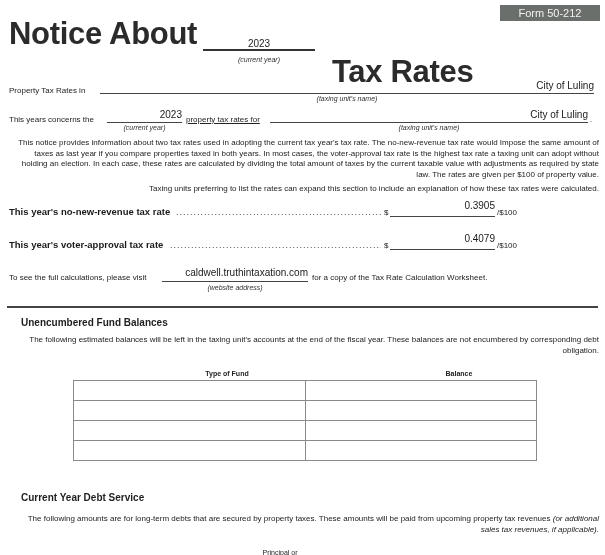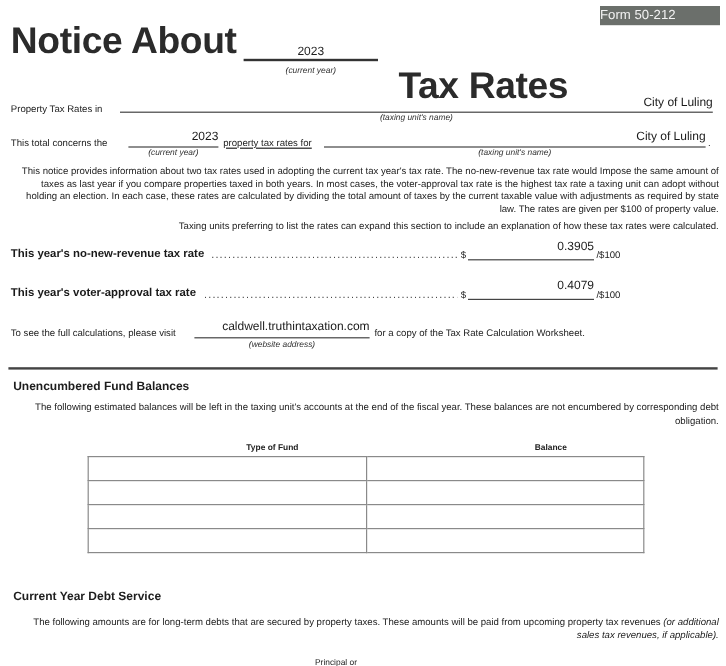--- a/index.html
+++ b/index.html
@@ -4,39 +4,39 @@
   <style>
     html, body { margin: 0; padding: 0; background: #ffffff; }
     body {
       width: 605px; height: 555px; overflow: hidden; position: relative;
       font-family: "Liberation Sans", sans-serif; color: #1e1e1e;
     }
     .abs { position: absolute; text-align: right; }
     .form-badge {
       left: 500px; top: 5px; width: 100px; height: 16px;
       background: #6b6f6b; color: #f2f2f2; font-size: 11px;
-      line-height: 16px; text-align: left;
+      line-height: 16px; text-align: center;
     }
     .title {
       font-weight: bold; font-size: 31px; letter-spacing: -0.3px; color: #2b2b2b;
       top: 16px; line-height: 36px;
     }
     .title-left { left: 9px; }
     .title-right { left: 332px; margin-top: 38px; }
     .year-line { left: 203px; top: 49px; width: 112px; border-bottom: 2px solid #333; }
     .year-value { left: 203px; top: 38px; width: 112px; text-align: center; font-size: 10px; }
     .caption { font-size: 7px; font-style: italic; color: #333; text-align: center; }
     .small { font-size: 8px; color: #222; }
     .uline { border-bottom: 1px solid #444; }
     .fill { text-align: right; font-size: 10px; color: #1a1a1a; }
     .para { left: 9px; width: 590px; font-size: 8px; line-height: 10.5px; color: #222; }
     .rate-label { left: 9px; font-size: 9.5px; font-weight: bold; color: #1a1a1a; }
     .dots { font-size: 9px; color: #444; letter-spacing: 1px; }
     .section-rule { left: 7px; top: 306px; width: 591px; border-bottom: 2px solid #444; }
-    .section-head { left: 11px; font-size: 10px; font-weight: bold; color: #1e1e1e; }
+    .section-head { left: 21px; font-size: 10px; font-weight: bold; color: #1e1e1e; }
     table.funds {
       position: absolute; left: 73px; top: 380px; border-collapse: collapse;
       width: 464px;
     }
     table.funds td {
       border: 1px solid #8a8a8a; height: 19px; padding: 0;
       text-align: center; font-size: 10.5px; color: #1a1a1a;
     }
     .th { font-size: 7px; font-weight: bold; color: #222; text-align: center; }
   </style>
@@ -47,21 +47,21 @@
 <div class="abs title title-left">Notice About</div>
 <div class="abs year-value">2023</div>
 <div class="abs year-line"></div>
 <div class="abs title title-right">Tax Rates</div>
 <div class="abs caption" style="left:203px; top:56px; width:112px;">(current year)</div>
 
 <div class="abs small" style="left:9px; top:86px;">Property Tax Rates in</div>
 <div class="abs fill uline" style="left:100px; top:80px; width:494px; height:13px;">City of Luling</div>
 <div class="abs caption" style="left:100px; top:95px; width:494px;">(taxing unit's name)</div>
 
-<div class="abs small" style="left:9px; top:115px;">This total concerns the</div>
+<div class="abs small" style="left:9px; top:115px;">This years concerns the</div>
 <div class="abs fill uline" style="left:107px; top:109px; width:75px; height:13px;">2023</div>
 <div class="abs caption" style="left:107px; top:124px; width:75px;">(current year)</div>
 <div class="abs small" style="left:186px; top:115px;text-decoration:underline;">property tax rates for</div>
 <div class="abs fill uline" style="left:270px; top:109px; width:318px; height:13px;">City of Luling</div>
 <div class="abs small" style="left:590px; top:115px;">.</div>
 <div class="abs caption" style="left:270px; top:124px; width:318px;">(taxing unit's name)</div>
 
 <div class="abs para" style="top:138px;">This notice provides information about two tax rates used in adopting the current tax year's tax rate. The no-new-revenue tax rate would Impose the same amount of taxes as last year if you compare properties taxed in both years. In most cases, the voter-approval tax rate is the highest tax rate a taxing unit can adopt without holding an election. In each case, these rates are calculated by dividing the total amount of taxes by the current taxable value with adjustments as required by state law. The rates are given per $100 of property value.</div>
 <div class="abs para" style="top:184px; ">Taxing units preferring to list the rates can expand this section to include an explanation of how these tax rates were calculated.</div>
 

